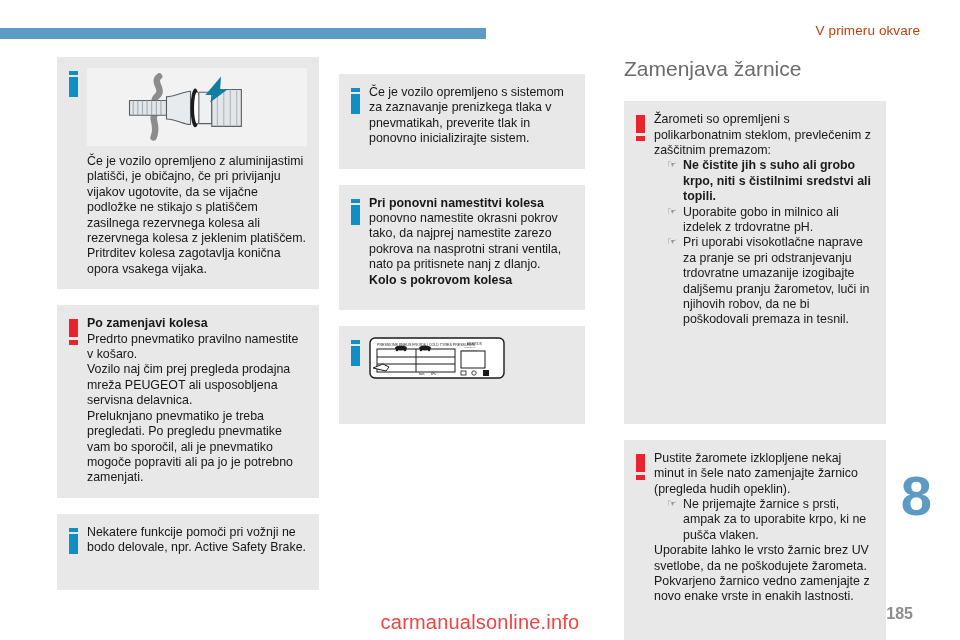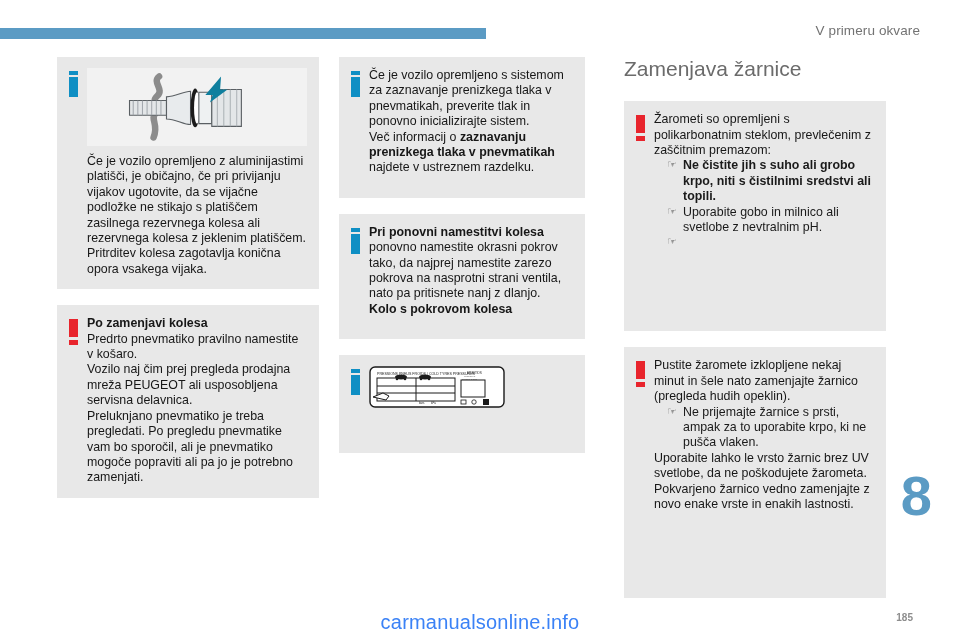--- a/index.html
+++ b/index.html
@@ -14,28 +14,28 @@
   }
 
   
   .header-bar {
     position:absolute; left:0; top:28px;
     width:486px; height:11px;
     background:#5b9bc4;
   }
   .header-title {
     position:absolute; right:40px; top:23px;
-    font-size:13.5px; color:#737373;
+    font-size:13.5px; color:#c2410c;
     letter-spacing:.1px; white-space:nowrap;
   }
 
   
   .col { position:absolute; top:57px; }
   .col-left   { left:57px;  width:262px; }
-  .col-mid    { left:339px; width:246px; }
+  .col-mid    { left:339px; width:246px;margin-top:17px; }
   .col-right  { left:624px; width:262px; }
 
   
   .box {
     background:#e8e8e8;
     padding:11px 12px 12px 12px;
     margin-bottom:16px;
     position:relative;
   }
   .box-inner { display:flex; gap:9px; align-items:flex-start; }
@@ -89,26 +89,26 @@
 
   
   .page-heading {
     font-size:21px; color:#6b6b6b; font-weight:normal;
     margin:0 0 20px 0; line-height:1.15;
   }
 
   
   .footer-watermark {
     position:absolute; left:0; right:0; bottom:6px;
-    text-align:center; font-size:20px; color:#3b82f6;
+    text-align:center; font-size:20px; color:#ef4444;
     letter-spacing:.2px;
   }
   .footer-pageno {
     position:absolute; right:47px; bottom:17px;
-    font-size:10px; color:#8d8d8d; font-weight:bold;
+    font-size:16px; color:#8d8d8d; font-weight:bold;
   }
 </style>
 </head>
 <body>
 
 <div class="header-bar"></div>
 <div class="header-title">V primeru okvare</div>
 
 <div class="col col-left">
 
@@ -162,36 +162,49 @@
       </span>
       <div class="box-body">
         <p class="t hd">Po zamenjavi kolesa</p>
         <p class="t" style="white-space:pre-line">Predrto pnevmatiko pravilno namestite v košaro.
 Vozilo naj čim prej pregleda prodajna mreža PEUGEOT ali usposobljena servisna delavnica.
 Preluknjano pnevmatiko je treba pregledati. Po pregledu pnevmatike vam bo sporočil, ali je pnevmatiko mogoče popraviti ali pa jo je potrebno zamenjati.</p>
       </div>
     </div>
   </div>
 
+  <div class="box">
+    <div class="box-inner">
+      <span class="ico ico-info">
+        <svg width="9" height="26" viewBox="0 0 9 26">
+            <rect x="0" y="0" width="9" height="4" fill="#0f8fc4"></rect>
+            <rect x="0" y="6" width="9" height="20" fill="#0f8fc4"></rect>
+          </svg>
+      </span>
+      <div class="box-body">
+        <p class="t">Nekatere funkcije pomoči pri vožnji ne bodo delovale, npr. Active Safety Brake.</p>
+        <div style="height:22px"></div>
+      </div>
+    </div>
+  </div>
 
 </div>
 
 <div class="col col-mid">
 
   <div class="box">
     <div class="box-inner">
       <span class="ico ico-info">
         <svg width="9" height="26" viewBox="0 0 9 26">
             <rect x="0" y="0" width="9" height="4" fill="#0f8fc4"></rect>
             <rect x="0" y="6" width="9" height="20" fill="#0f8fc4"></rect>
           </svg>
       </span>
       <div class="box-body">
         <p class="t">Če je vozilo opremljeno s sistemom za zaznavanje prenizkega tlaka v pnevmatikah, preverite tlak in ponovno inicializirajte sistem.</p>
-        <p class="t"><span>Več informacij o </span><b>zaznavanju prenizkega tlaka v pnevmatikah</b><span> najdete v ustreznem razdelku.</span></p>
         <div style="height:10px"></div>
       </div>
     </div>
   </div>
 
   <div class="box">
     <div class="box-inner">
       <span class="ico ico-info">
         <svg width="9" height="26" viewBox="0 0 9 26">
             <rect x="0" y="0" width="9" height="4" fill="#0f8fc4"></rect>
@@ -257,22 +270,22 @@
       <span class="ico ico-warn">
         <svg width="9" height="26" viewBox="0 0 9 26">
             <rect x="0" y="0" width="9" height="18" fill="#e8242c"></rect>
             <rect x="0" y="21" width="9" height="5" fill="#e8242c"></rect>
           </svg>
       </span>
       <div class="box-body">
         <p class="t">Žarometi so opremljeni s polikarbonatnim steklom, prevlečenim z zaščitnim premazom:</p>
         <ul class="dash">
           <li><span class="pt">☞</span><b>Ne čistite jih s suho ali grobo krpo, niti s čistilnimi sredstvi ali topili.</b></li>
-          <li><span class="pt">☞</span><span>Uporabite gobo in milnico ali svetlobe z nevtralnim pH.</span></li>
-          <li><span class="pt">☞</span></li>
+          <li><span class="pt">☞</span><span>Uporabite gobo in milnico ali izdelek z trdovratne pH.</span></li>
+          <li><span class="pt">☞</span><span>Pri uporabi visokotlačne naprave za pranje se pri odstranjevanju trdovratne umazanije izogibajte daljšemu pranju žarometov, luči in njihovih robov, da ne bi poškodovali premaza in tesnil.</span></li>
         </ul>
       </div>
     </div>
   </div>
 
   <div class="box" style="padding-bottom:86px">
     <div class="box-inner">
       <span class="ico ico-warn">
         <svg width="9" height="26" viewBox="0 0 9 26">
             <rect x="0" y="0" width="9" height="18" fill="#e8242c"></rect>

